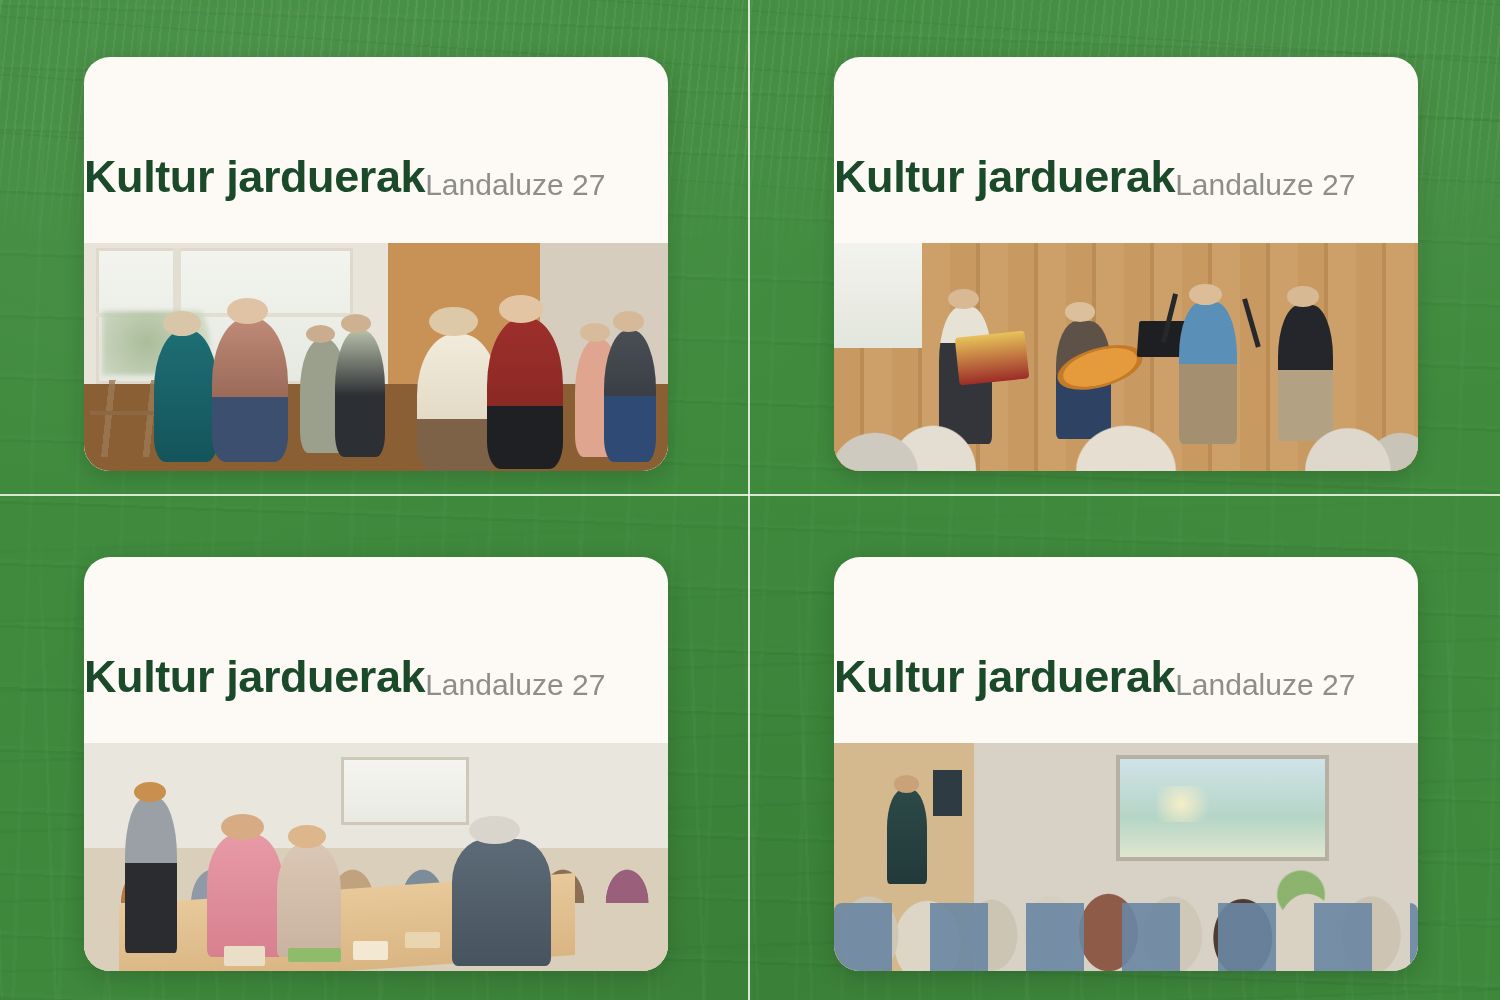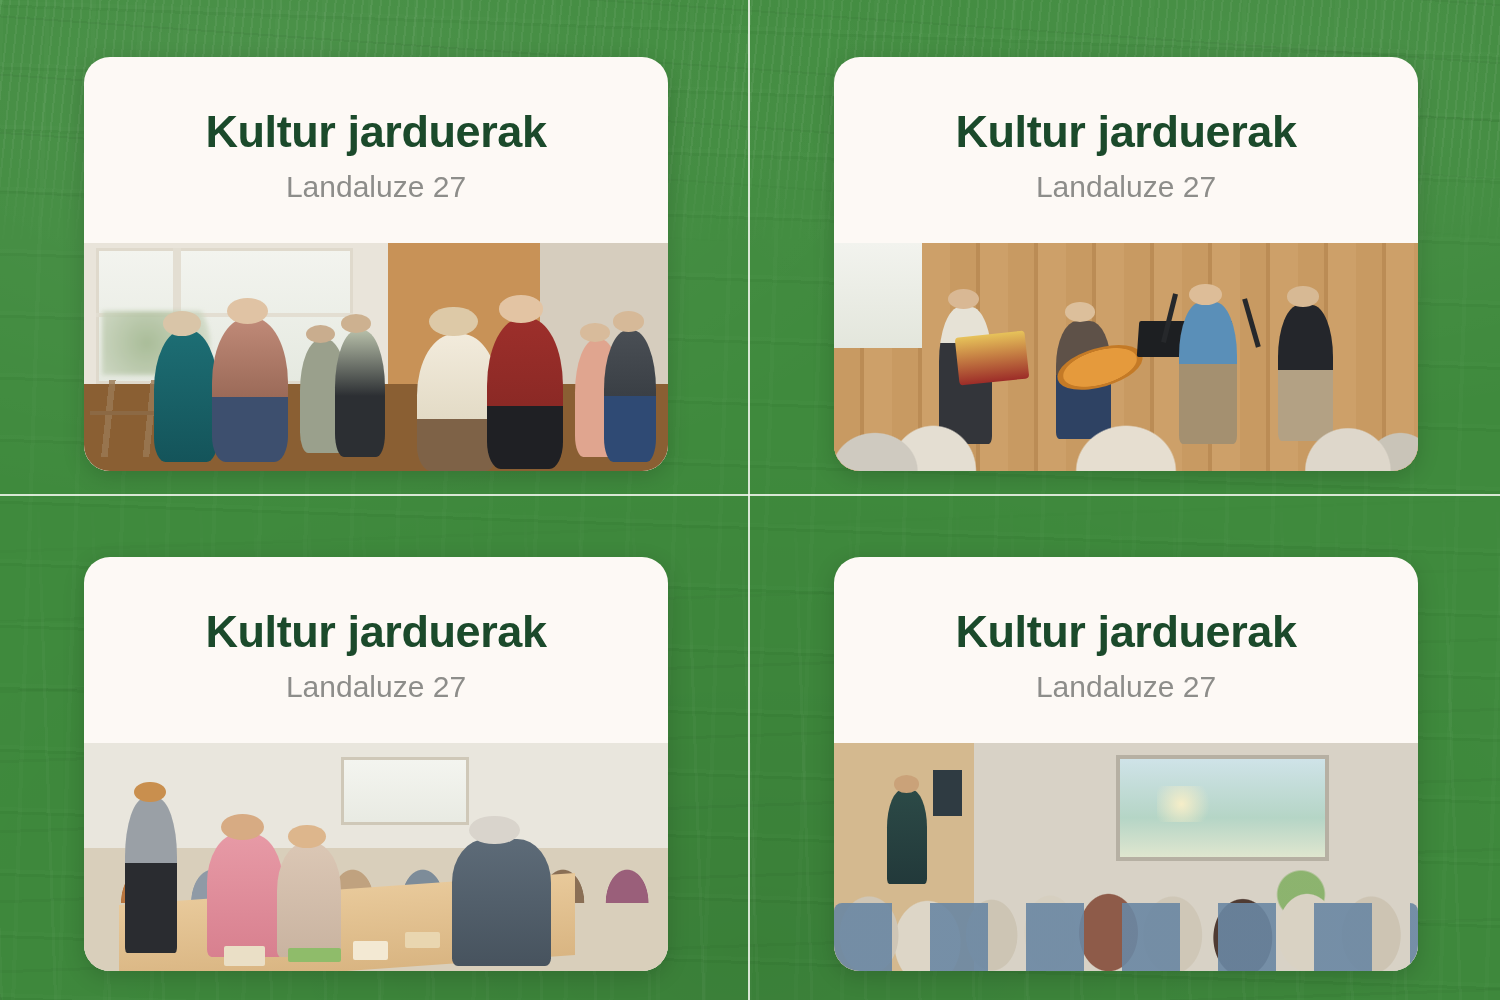--- a/index.html
+++ b/index.html
@@ -86,21 +86,21 @@
     width:584px; height:414px;
     background:#fdf9f5;
     border-radius:26px;
     overflow:hidden;
     display:flex; flex-direction:column;
     box-shadow:0 6px 22px rgba(0,0,0,0.16);
   }
 
   .card-head {
     flex:0 0 186px;
-    display:flex; flex-direction:column;
+    display:flex; 
     align-items:center; justify-content:flex-start;
     padding-top:52px;
   }
   .card-title {
     font-size:45px;
     font-weight:700;
     color:#1b4a2b;
     letter-spacing:-0.4px;
     line-height:1.0;
     white-space:nowrap;

